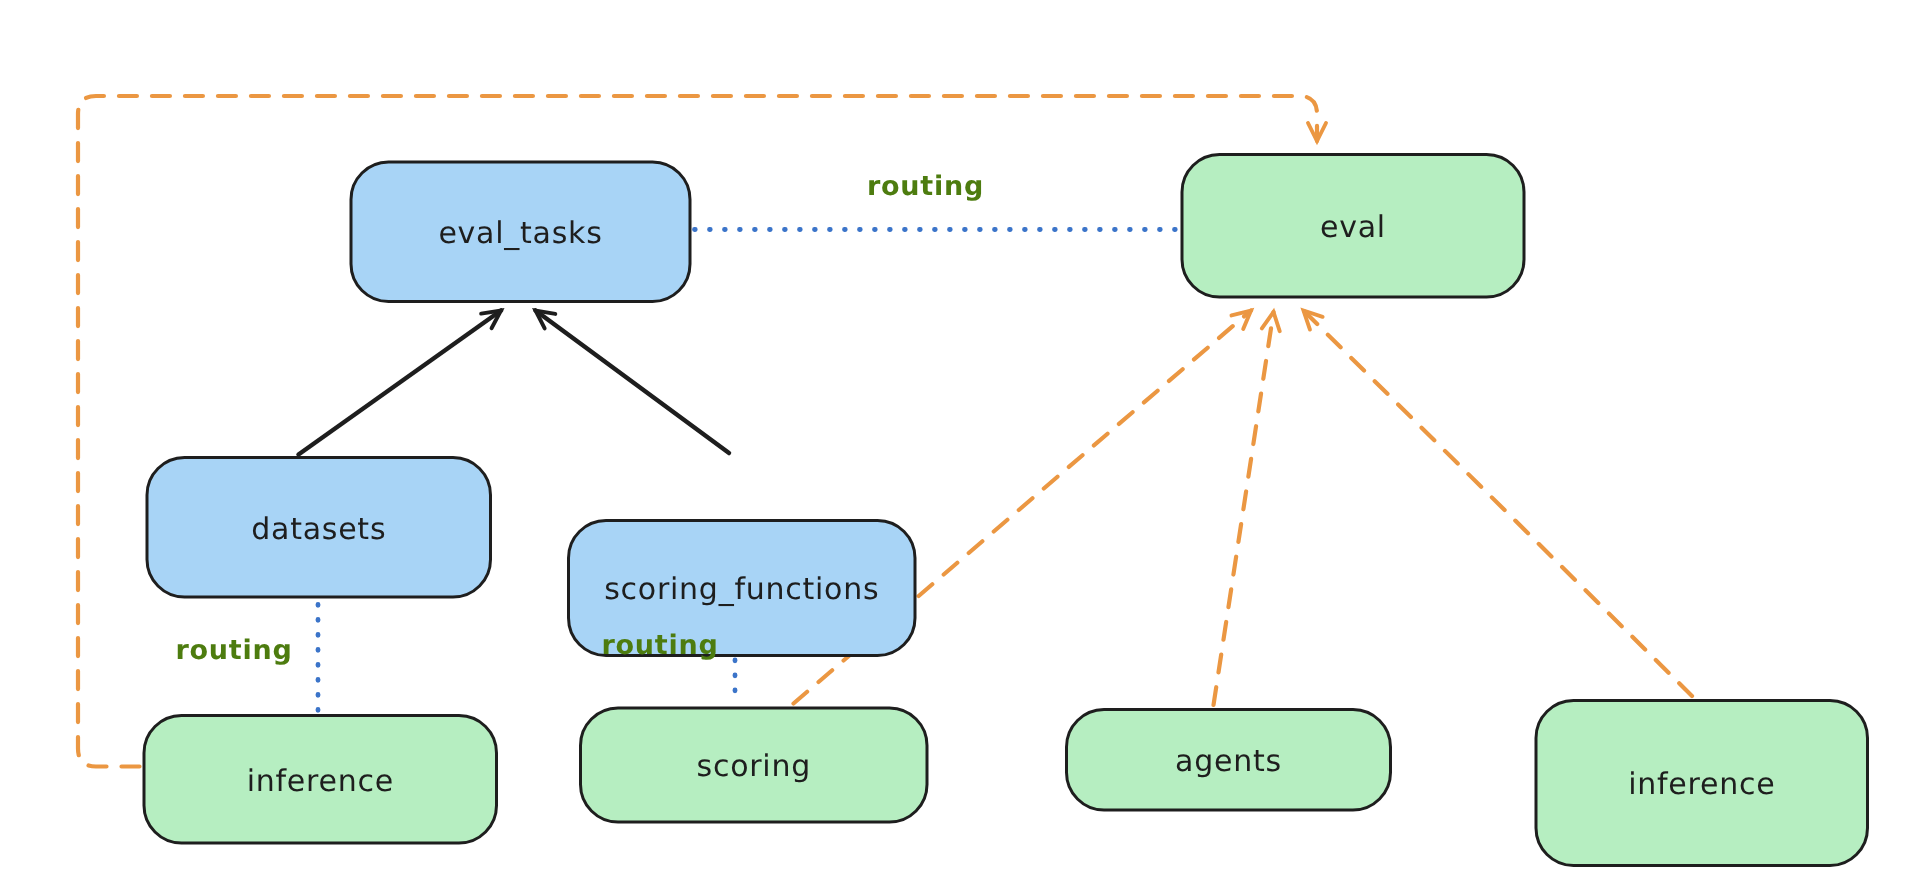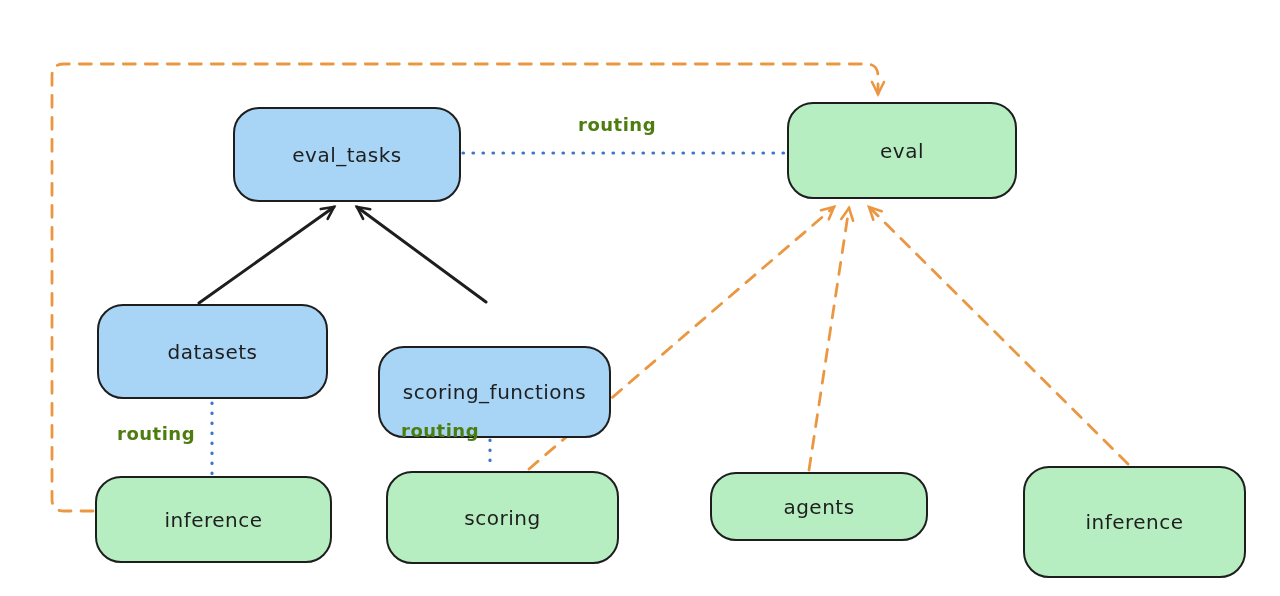--- a/index.html
+++ b/index.html
@@ -44,21 +44,21 @@
     font-weight: bold;
     letter-spacing: 0.5px;
     white-space: nowrap;
   }
   
   #n-eval_tasks        { left: 233px; top: 107px; width: 228px; height: 95px; }
   #n-eval              { left: 787px; top: 102px; width: 230px; height: 97px; }
   #n-datasets          { left:  97px; top: 304px; width: 231px; height: 95px; }
   #n-scoring_functions { left: 378px; top: 306px; width: 233px; height: 92px; margin-top: 40px; }
   #n-datasetio         { left:  95px; top: 476px; width: 237px; height: 87px; }
-  #n-scoring           { left: 386px; top: 471px; width: 233px; height: 93px; }
+  #n-scoring           { left: 386px; top: 471px; width: 233px; height: 78px; }
   #n-agents            { left: 710px; top: 472px; width: 218px; height: 69px; }
   #n-inference         { left: 1023px; top: 466px; width: 223px; height: 112px; }
   
   #lbl-routing-top   { left: 578px; top: 114px; }
   #lbl-routing-left  { left: 117px; top: 423px; }
   #lbl-routing-mid   { left: 401px; top: 420px; }
 </style>
 </head>
 <body>
 

